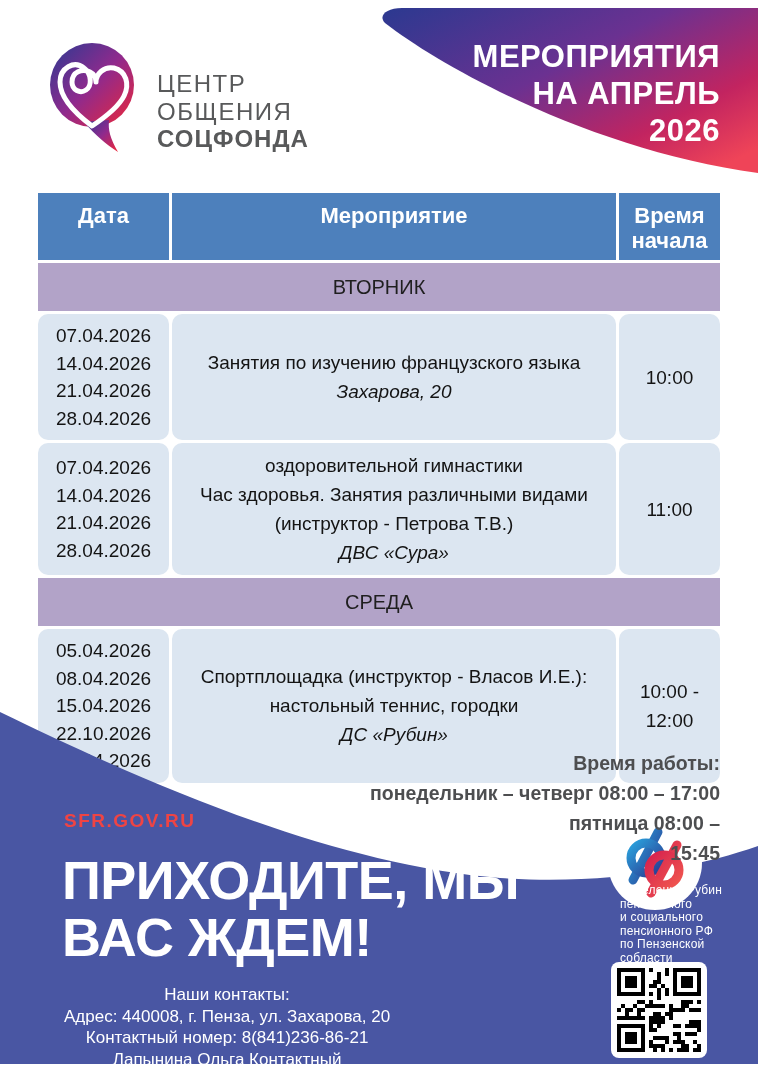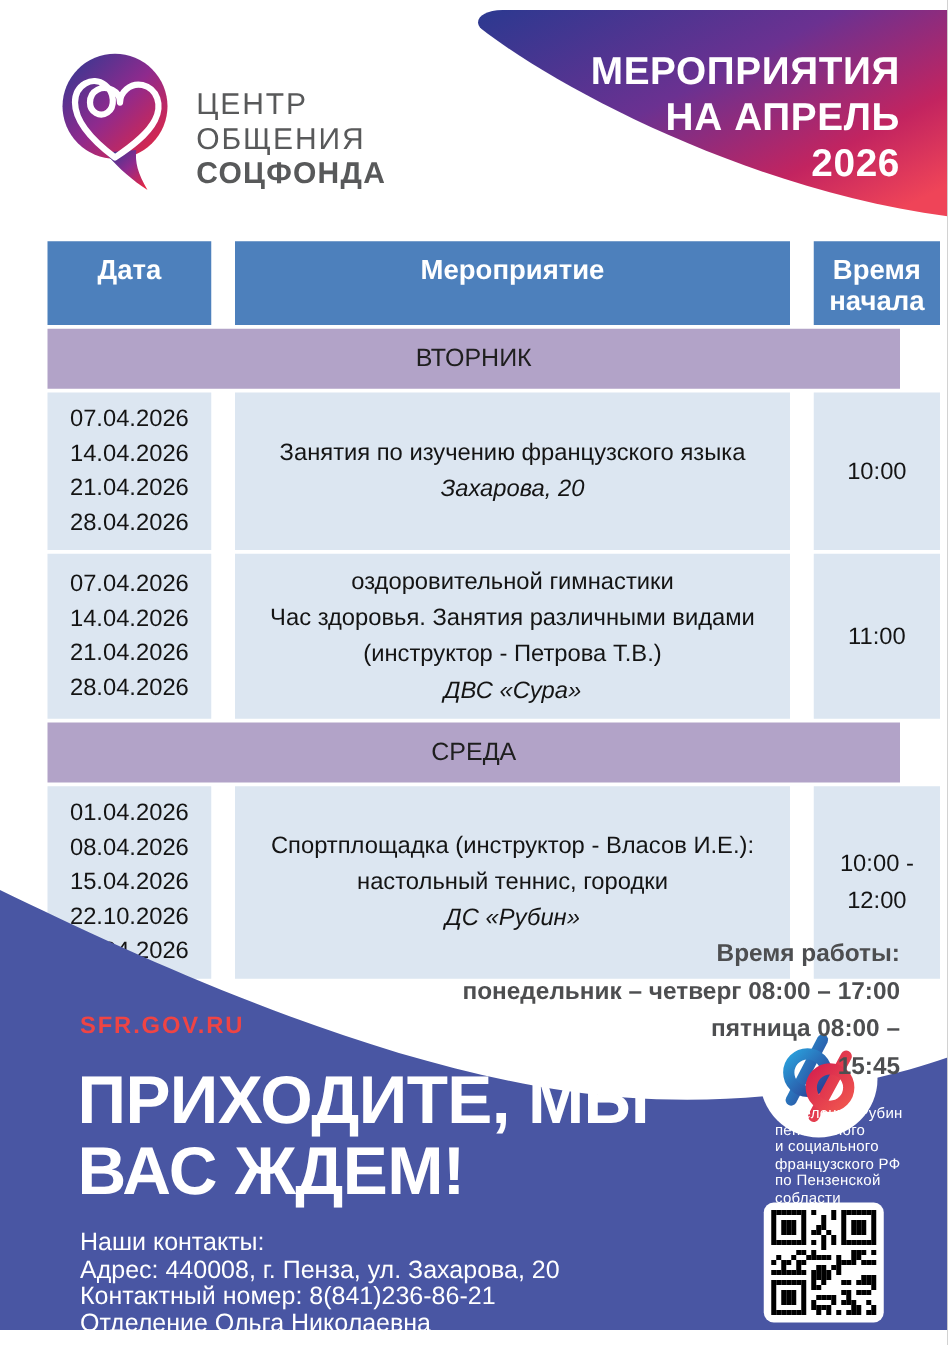--- a/index.html
+++ b/index.html
@@ -23,32 +23,32 @@
   .banner-svg{position:absolute;left:0;top:0;}
   .banner-text{
     position:absolute;right:38px;top:38px;text-align:right;
     color:#ffffff;font-weight:700;font-size:31px;line-height:37px;
     letter-spacing:.5px;
   }
 
   
   .table{position:absolute;left:38px;top:193px;width:682px;}
   .trow,.hrow{
-    display:grid;grid-template-columns:131px 444px 101px;column-gap:19px;
+    display:grid;grid-template-columns:131px 444px 101px;column-gap:3px;
   }
   .trow{margin-top:3px;}
   .band{margin-top:3px;height:48px;display:flex;align-items:center;justify-content:center;
     background:var(--day-band,#b2a1c7);color:#1f1f1f;font-size:20px;font-weight:500;}
   .hrow .hcell{
     background:var(--table-header,#4d80bc);color:#ffffff;font-weight:700;font-size:22px;
     height:67px;box-sizing:border-box;padding-top:10px;text-align:center;line-height:25px;
   }
   .cell{background:var(--row-bg,#dce6f1);display:flex;flex-direction:column;
     align-items:center;justify-content:center;box-sizing:border-box;
-    color:#141414;font-size:19px;line-height:27px;padding:8px 4px;}
+    color:#141414;font-size:19px;line-height:27px;padding:8px 4px;border-radius:10px;}
   .cell.dates{line-height:27.5px;}
   .cell.event{line-height:29px;text-align:center;}
   .cell.event .venue{font-style:italic;}
   .cell.time{text-align:center;line-height:29px;}
   .trow{min-height:114px;}
   .trow .cell{min-height:114px;}
 
   
   .hours{
     position:absolute;right:38px;top:748px;width:480px;z-index:5;
@@ -59,21 +59,21 @@
   .site{
     position:absolute;left:64px;top:810px;z-index:2;color:#ef4444;
     font-weight:700;font-size:19px;letter-spacing:1.5px;
   }
   .headline{
     position:absolute;left:62px;top:852px;z-index:2;color:#fff;
     font-weight:800;font-size:54px;line-height:57px;letter-spacing:-0.5px;
   }
   .contacts{
     position:absolute;left:64px;top:984px;z-index:2;color:#fff;
-    font-size:20px;line-height:21.5px;font-weight:500;
+    font-size:17px;line-height:21.5px;font-weight:500;text-align:center;
   }
   .sfr-circle{position:absolute;left:606px;top:814px;z-index:4;}
   .org-label{
     position:absolute;left:620px;top:884px;z-index:5;color:#fff;
     font-size:12px;line-height:13.6px;font-weight:500;letter-spacing:.2px;
   }
   .qr-box{
     position:absolute;left:611px;top:962px;z-index:5;background:#fff;border-radius:8px;
     padding:6px;
   }
@@ -153,21 +153,21 @@
             <div>оздоровительной гимнастики</div>
             <div>Час здоровья. Занятия различными видами</div>
             <div>(инструктор - Петрова Т.В.)</div>
             <div class="venue">ДВС «Сура»</div>
           </div>
           <div class="cell time">11:00</div>
         </div>
         <div class="band">СРЕДА</div>
         <div class="trow">
           <div class="cell dates">
-            <div>01.04.2026</div>
+            <div>05.04.2026</div>
             <div>08.04.2026</div>
             <div>15.04.2026</div>
             <div>22.10.2026</div>
             <div>29.04.2026</div>
           </div>
           <div class="cell event">
             <div>Спортплощадка (инструктор - Власов И.Е.):</div>
             <div>настольный теннис, городки</div>
             <div class="venue">ДС «Рубин»</div>
           </div>
@@ -193,21 +193,21 @@
 
   <div class="headline">
     <div>ПРИХОДИТЕ, МЫ</div>
     <div>ВАС ЖДЕМ!</div>
   </div>
 
   <div class="contacts">
     <div>Наши контакты:</div>
     <div>Адрес: 440008, г. Пенза, ул. Захарова, 20</div>
     <div>Контактный номер: 8(841)236-86-21</div>
-    <div>Отделение Ольга Николаевна</div>
+    <div>Лапынина Ольга Контактный</div>
   </div>
 
   <svg class="sfr-circle" width="98" height="98" viewBox="0 0 98 98">
     <defs>
       <linearGradient id="gB" x1="0" y1="0" x2="1" y2="1">
         <stop offset="0" stop-color="#2aa0dc"></stop>
         <stop offset="1" stop-color="#2b3990"></stop>
       </linearGradient>
       <linearGradient id="gR" x1="0" y1="0" x2="1" y2="1">
         <stop offset="0" stop-color="#d6214e"></stop>
@@ -218,21 +218,21 @@
     <line x1="52" y1="18" x2="27" y2="66" stroke="url(#gB)" stroke-width="9" stroke-linecap="round"></line>
     <circle cx="40" cy="44" r="15" fill="none" stroke="url(#gB)" stroke-width="9"></circle>
     <line x1="71" y1="31" x2="45" y2="79" stroke="url(#gR)" stroke-width="9" stroke-linecap="round"></line>
     <circle cx="58" cy="56" r="15" fill="none" stroke="url(#gR)" stroke-width="9"></circle>
   </svg>
 
   <div class="org-label">
     <div>Отделение Рубин</div>
     <div>пенсионного</div>
     <div>и социального</div>
-    <div>французского РФ</div>
+    <div>пенсионного РФ</div>
     <div>по Пензенской</div>
     <div>собласти</div>
   </div>
 
   <div class="qr-box">
     <div class="qr-grid" id="qr-grid">
         <i class="on"></i>
         <i class="on"></i>
         <i class="on"></i>
         <i class="on"></i>

